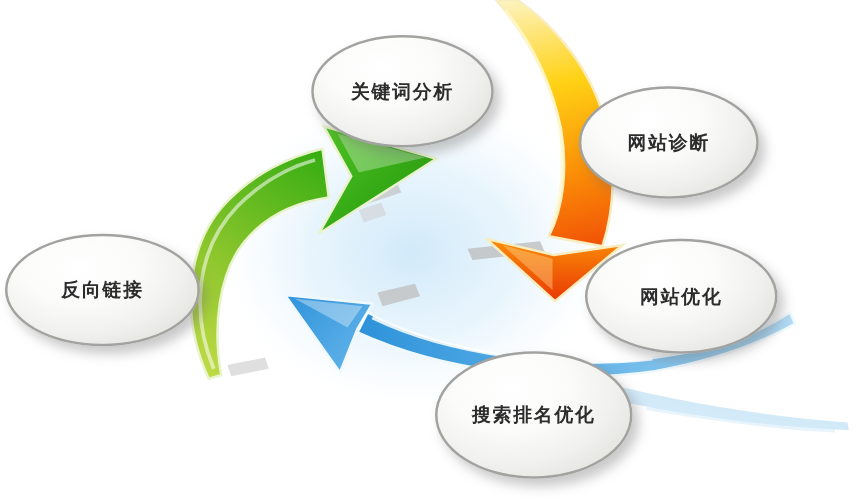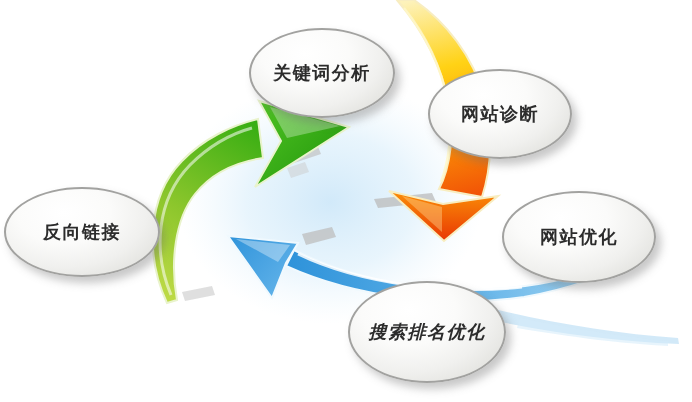--- a/index.html
+++ b/index.html
@@ -15,31 +15,31 @@
     position:absolute;
     border-radius:50%;
     border:2px solid #a2a2a0;
     background:radial-gradient(ellipse at 38% 28%, #ffffff 0%, #fbfbfa 35%, #f0f0ee 62%, #e1e1dd 86%, #d5d5d1 100%);
     box-shadow:5px 6px 9px rgba(110,110,110,0.38);
     display:flex;align-items:center;justify-content:center;
     box-sizing:border-box;
   }
   .node-label{
     color:#2c2c2c;
-    font-size:18px;
+    font-size:15px;
     font-weight:600;
     letter-spacing:1.5px;
     white-space:nowrap;
     text-align:right;
   }
   
   #n0{left:249px;top:28px;width:146px;height:90px;}
-  #n1{left:428px;top:69px;width:144px;height:90px;font-family:Liberation Serif, serif;}
-  #n2{left:502px;top:191px;width:154px;height:92px;}
-  #n3{left:348px;top:281px;width:158px;height:102px;font-style:italic;}
+  #n1{left:463px;top:69px;width:144px;height:90px;font-family:Liberation Serif, serif;}
+  #n2{left:468px;top:191px;width:154px;height:92px;}
+  #n3{left:348px;top:281px;width:158px;height:102px;}
   #n4{left:150px;top:282px;width:156px;height:100px;}
   #n5{left:4px;top:187px;width:156px;height:90px;}
   #n6{left:68px;top:77px;width:160px;height:92px;}
 </style>
 </head>
 <body>
 
 <div id="stage">
 
   <svg id="arrow-layer" viewBox="0 0 692 402" xmlns="http://www.w3.org/2000/svg">

